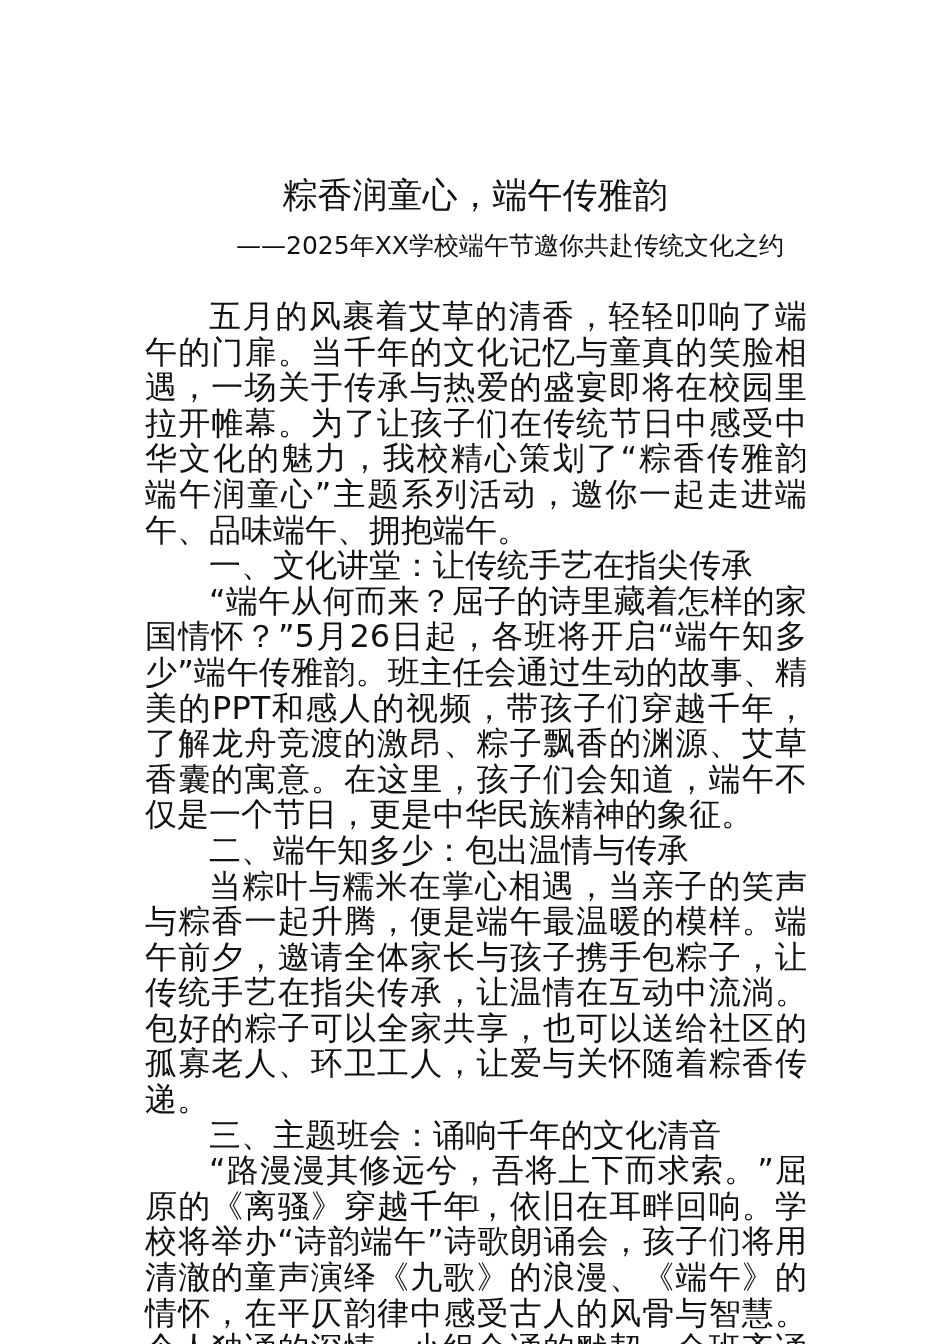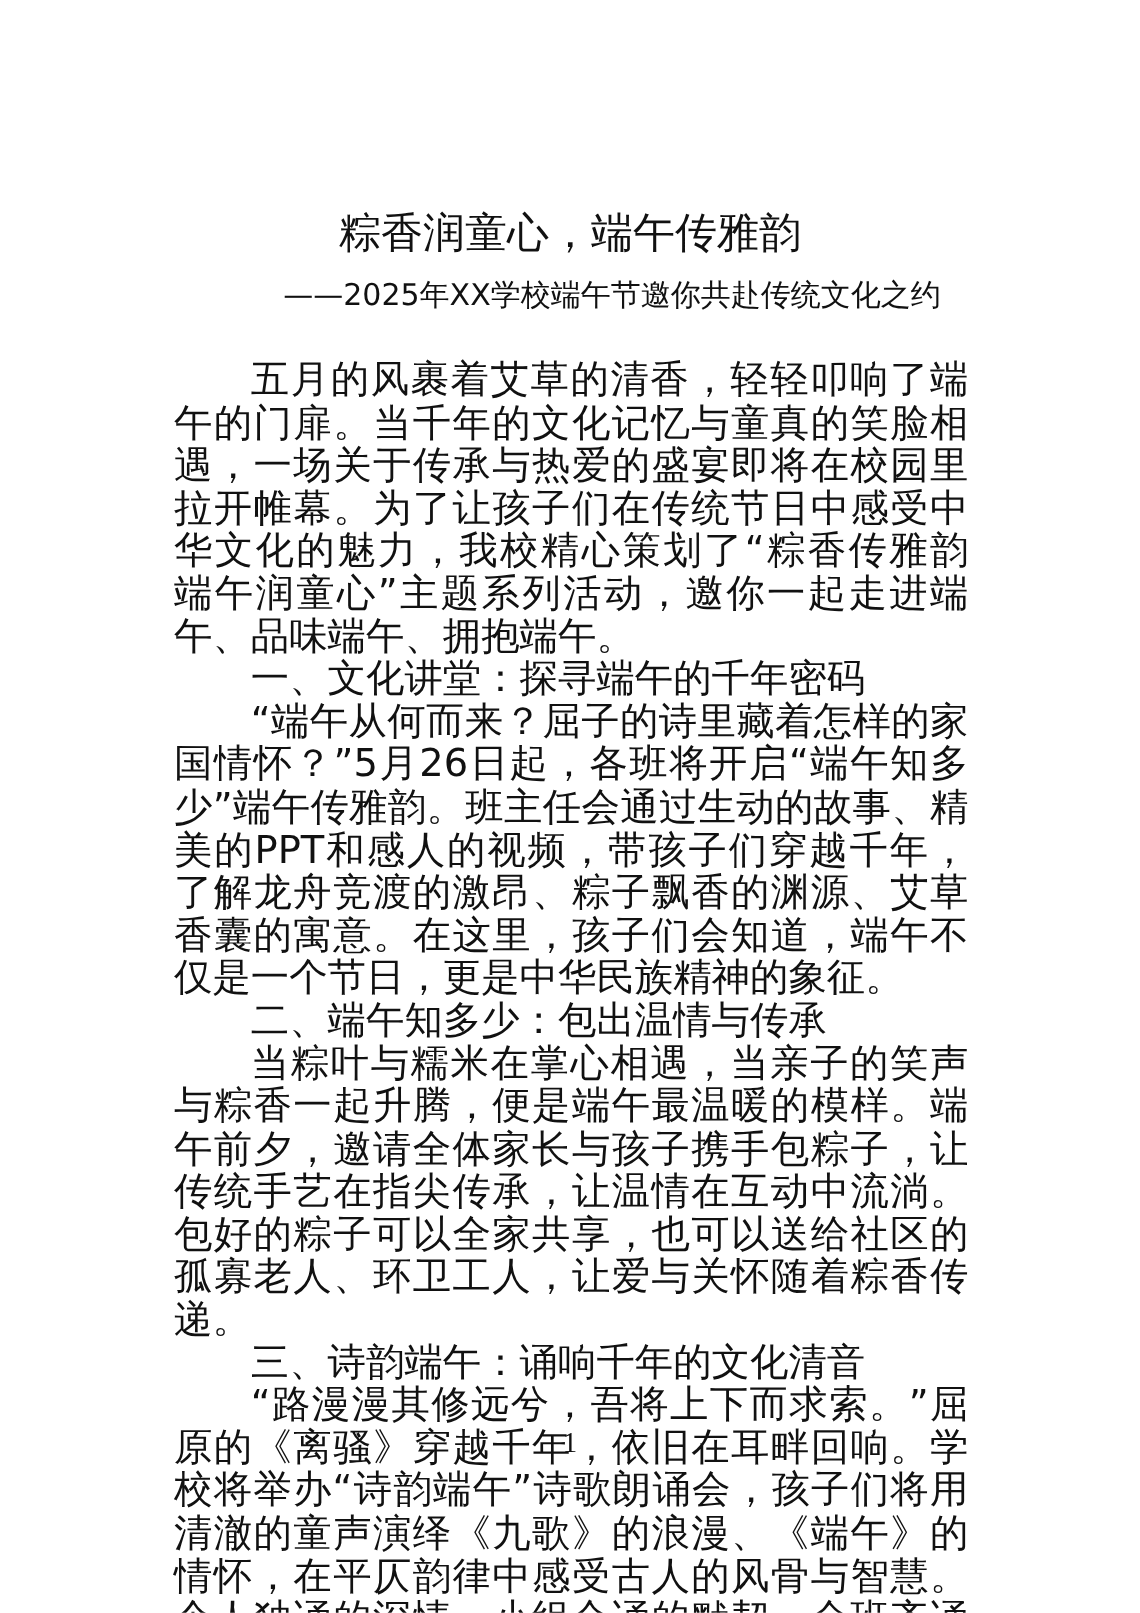--- a/index.html
+++ b/index.html
@@ -28,22 +28,22 @@
   </style>
 </head>
 <body>
 
 <div class="page">
   <h1 class="title">粽香润童心，端午传雅韵</h1>
   <h2 class="subtitle">——2025年XX学校端午节邀你共赴传统文化之约</h2>
 
   <div class="body">
     <p>五月的风裹着艾草的清香，轻轻叩响了端午的门扉。当千年的文化记忆与童真的笑脸相遇，一场关于传承与热爱的盛宴即将在校园里拉开帷幕。为了让孩子们在传统节日中感受中华文化的魅力，我校精心策划了“粽香传雅韵 端午润童心”主题系列活动，邀你一起走进端午、品味端午、拥抱端午。</p>
-    <p>一、文化讲堂：探寻端午的千年密码</p>
+    <p>一、文化讲堂：让传统手艺在指尖传承</p>
     <p>“端午从何而来？屈子的诗里藏着怎样的家国情怀？”5月26日起，各班将开启“端午知多少”端午传雅韵。班主任会通过生动的故事、精美的PPT和感人的视频，带孩子们穿越千年，了解龙舟竞渡的激昂、粽子飘香的渊源、艾草香囊的寓意。在这里，孩子们会知道，端午不仅是一个节日，更是中华民族精神的象征。</p>
     <p>二、端午知多少：包出温情与传承</p>
     <p>当粽叶与糯米在掌心相遇，当亲子的笑声与粽香一起升腾，便是端午最温暖的模样。端午前夕，邀请全体家长与孩子携手包粽子，让传统手艺在指尖传承，让温情在互动中流淌。包好的粽子可以全家共享，也可以送给社区的孤寡老人、环卫工人，让爱与关怀随着粽香传递。</p>
-    <p>三、诗韵端午：诵响千年的文化清音</p>
+    <p>三、主题班会：诵响千年的文化清音</p>
     <p>“路漫漫其修远兮，吾将上下而求索。”屈原的《离骚》穿越千年，依旧在耳畔回响。学校将举办“诗韵端午”诗歌朗诵会，孩子们将用清澈的童声演绎《九歌》的浪漫、《端午》的情怀，在平仄韵律中感受古人的风骨与智慧。个人独诵的深情、小组合诵的默契、全班齐诵的豪</p>
   </div>
 
   <div class="pagenum">1</div>
 </div>
 
 </body></html>

